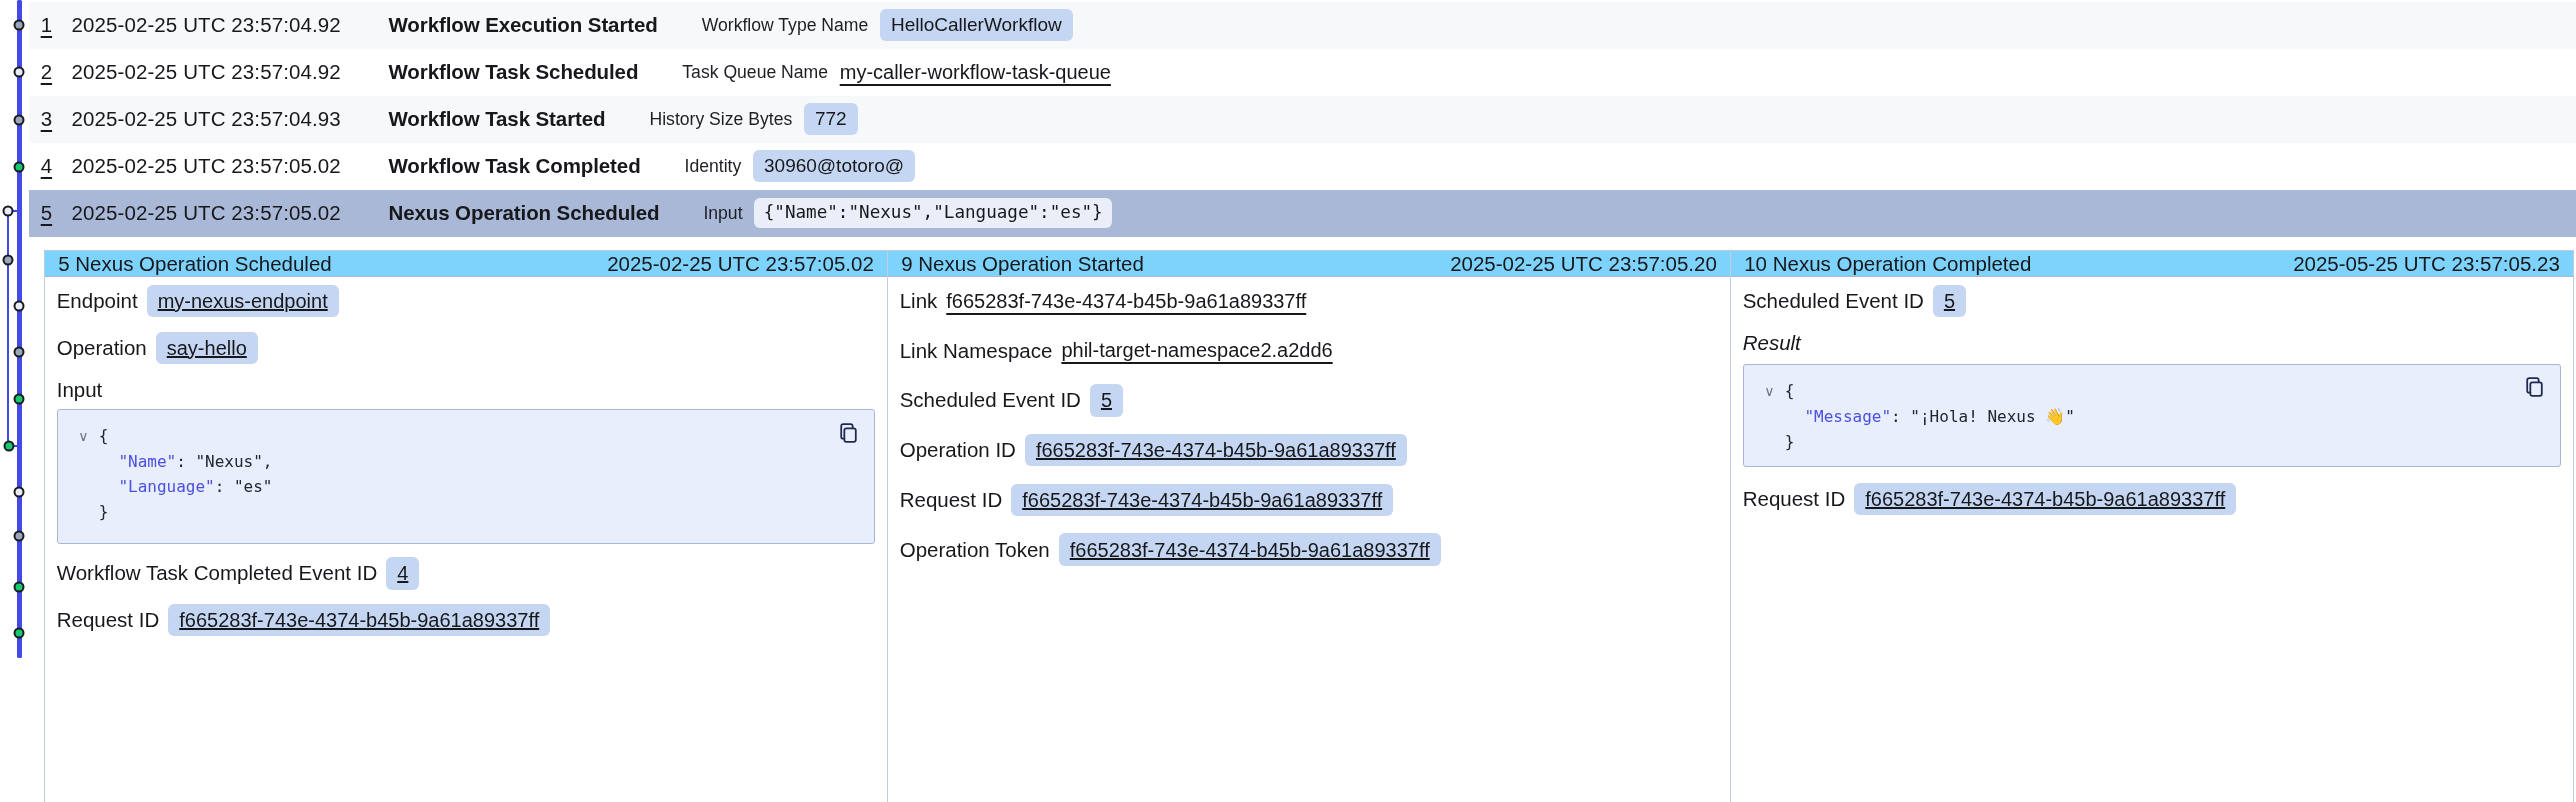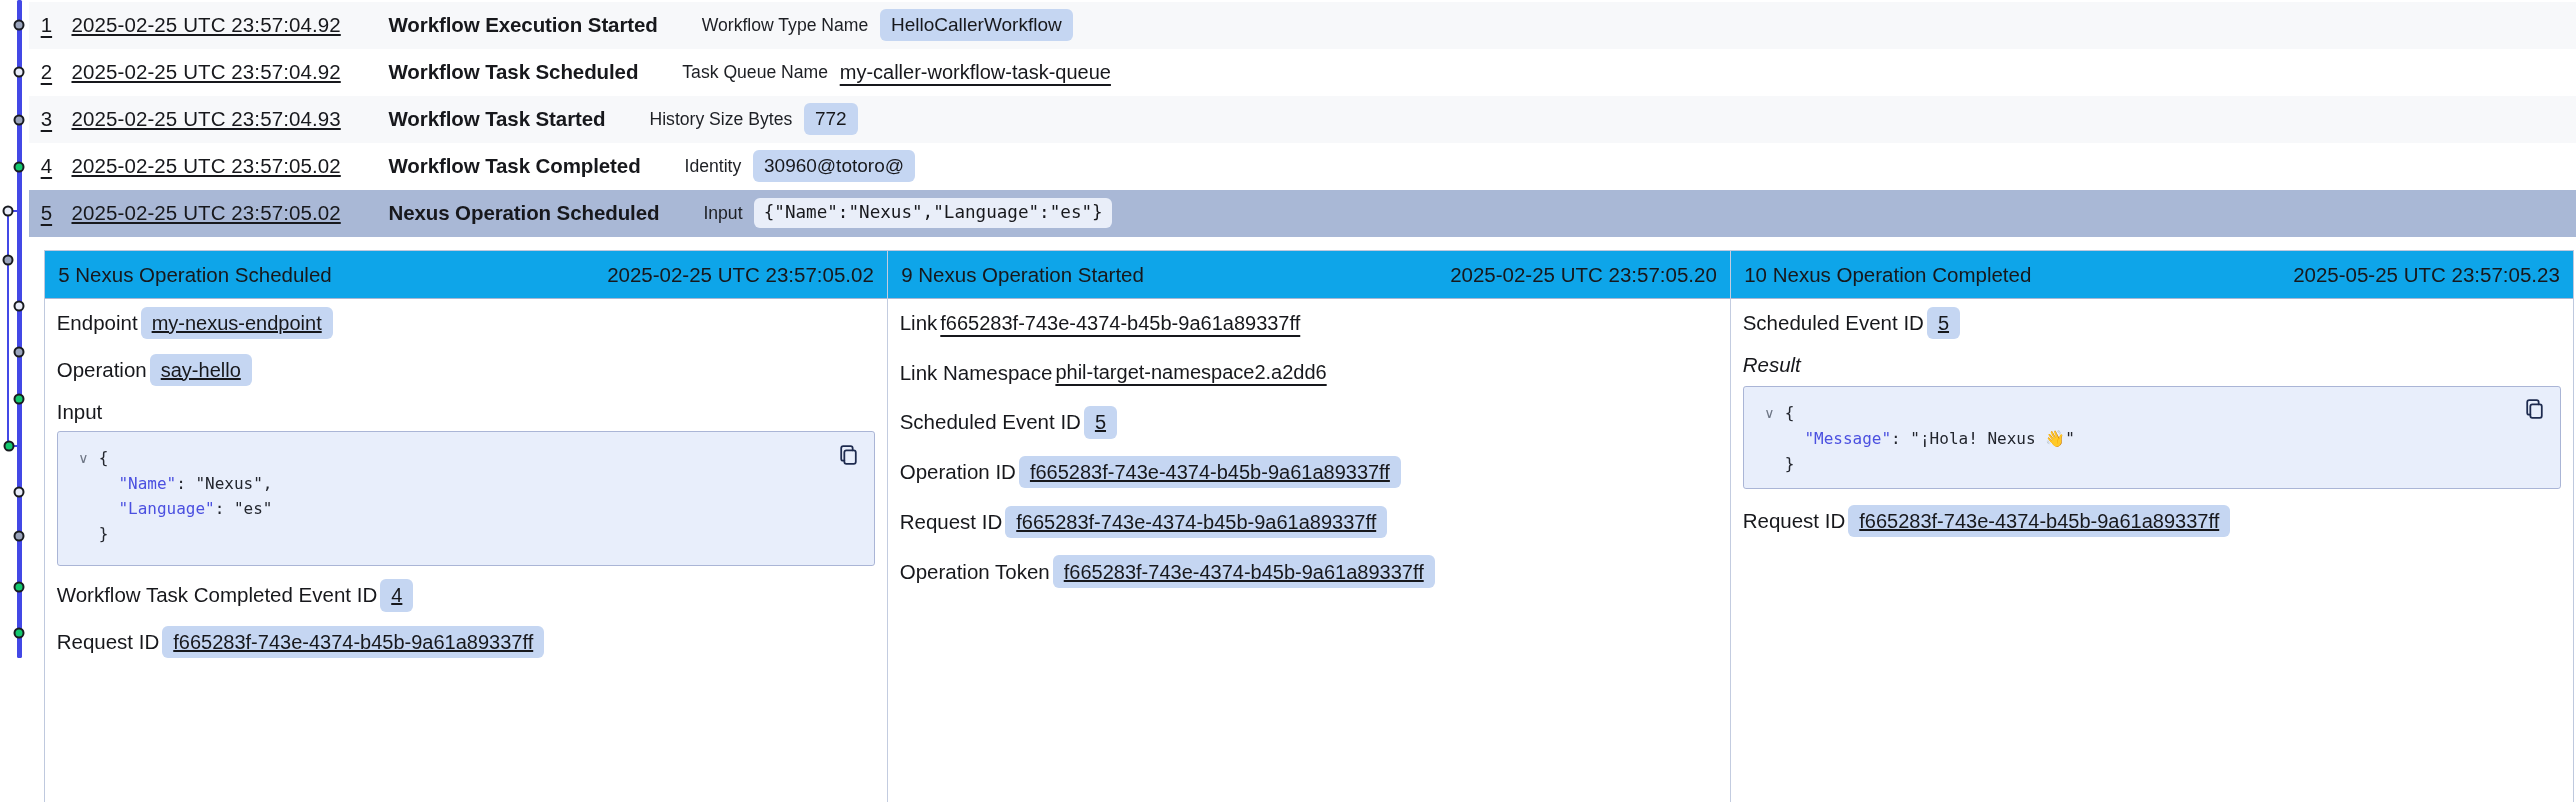--- a/index.html
+++ b/index.html
@@ -15,41 +15,41 @@
   .dot-white { background:#e8ecf8; }
   .dot-green { background:#14c96e; }
 
   
   #rows { position:absolute; left:29px; right:0; top:1.5px; }
   .hrow { height:47px; display:flex; align-items:center; padding-left:11.7px; font-size:20.5px; }
   .hrow.stripe   { background:#f7f8fa; }
   .hrow.selected { background:#a9b8d6; }
   .enum { width:22px; text-decoration:underline; text-underline-offset:4.4px;
           text-decoration-thickness:1.5px; color:#17181c; cursor:pointer; }
-  .etime { width:317px; margin-left:8.8px; letter-spacing:0.1px;text-decoration:underline; }
+  .etime { width:317px; margin-left:8.8px; letter-spacing:0.1px; }
   .ename { font-weight:700; letter-spacing:-0.1px; }
   .efield { margin-left:44px; font-size:17.6px; color:#1d1f24; }
   .badge { margin-left:11.7px; background:#c5d6f2; border-radius:5.9px; padding:5.1px 11px;
            font-size:19px; line-height:1.1; display:inline-block; }
   .badge.pale { background:#e9eef9; font-family:"DejaVu Sans Mono", monospace;
                 font-size:17.6px; padding:5.1px 9.5px; }
   .linkval { margin-left:11.7px; text-decoration:underline; text-underline-offset:5.1px;
              text-decoration-thickness:1.5px; cursor:pointer; font-size:20px; }
 
   
   #details { position:absolute; left:44px; top:250px; width:2530px; height:602px;
              border:1.5px solid #bfc9de; display:flex; background:#ffffff; }
   .panel { flex:1 1 0; min-width:0; display:flex; flex-direction:column; }
   .panel + .panel { border-left:1.5px solid #c3cce0; }
-  .phead { height:48px; background:#0ea5e9; border-bottom:0.7px solid #a9b6d2;
-           display:flex; align-items:center; justify-content:space-between;
+  .phead { height:26px; background:#7dd3fc; border-bottom:0.7px solid #a9b6d2;
+           display:flex; align-items:flex-end; justify-content:space-between;
            padding:0 13.2px; font-size:20.5px; font-weight:500; flex:0 0 auto; }
   .phead .ptime { font-weight:400; }
   .pbody { padding:6.6px 11.7px 0 11.7px; flex:1 1 auto; }
-  .frow { height:35px; display:flex; align-items:center; gap:3px; font-size:20.5px; }
+  .frow { height:35px; display:flex; align-items:center; gap:9px; font-size:20.5px; }
   .p1 .frow, .p3 .frow { margin-bottom:11.7px; }
   .p2 .frow { margin-bottom:14.7px; }
   .frow .badge { margin-left:0; font-size:20px;text-decoration:underline; }
   .frow .linkval { margin-left:0; }
   .plabel { white-space:nowrap; }
   .codelabel { height:26.4px; display:flex; align-items:center; font-size:20.5px; }
 
   .codeblock { position:relative; background:#e8eefb; border:1.5px solid #aab5d6;
                border-radius:2.9px; padding:13.2px 14.7px 10.3px 14.7px; margin-bottom:11.7px;
                font-family:"DejaVu Sans Mono", monospace; font-size:16px;

